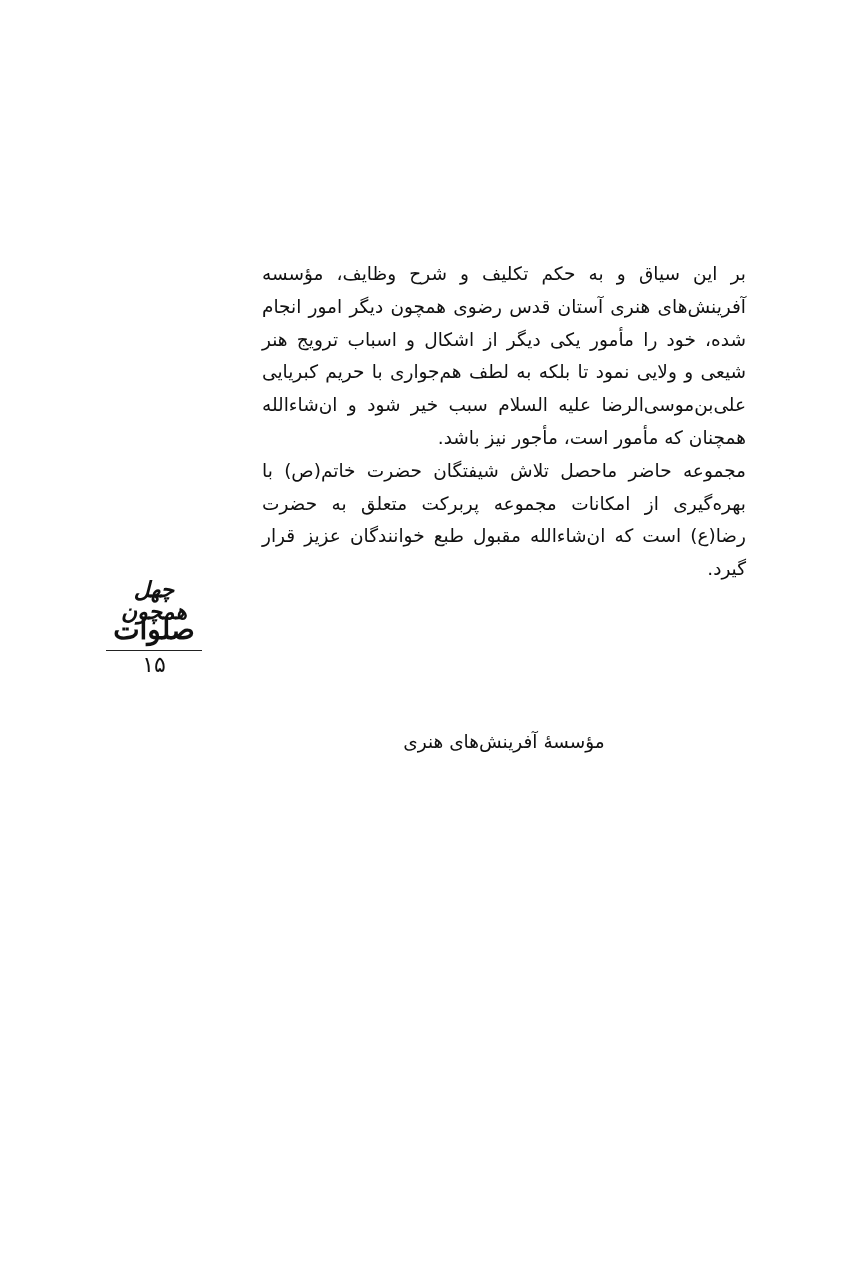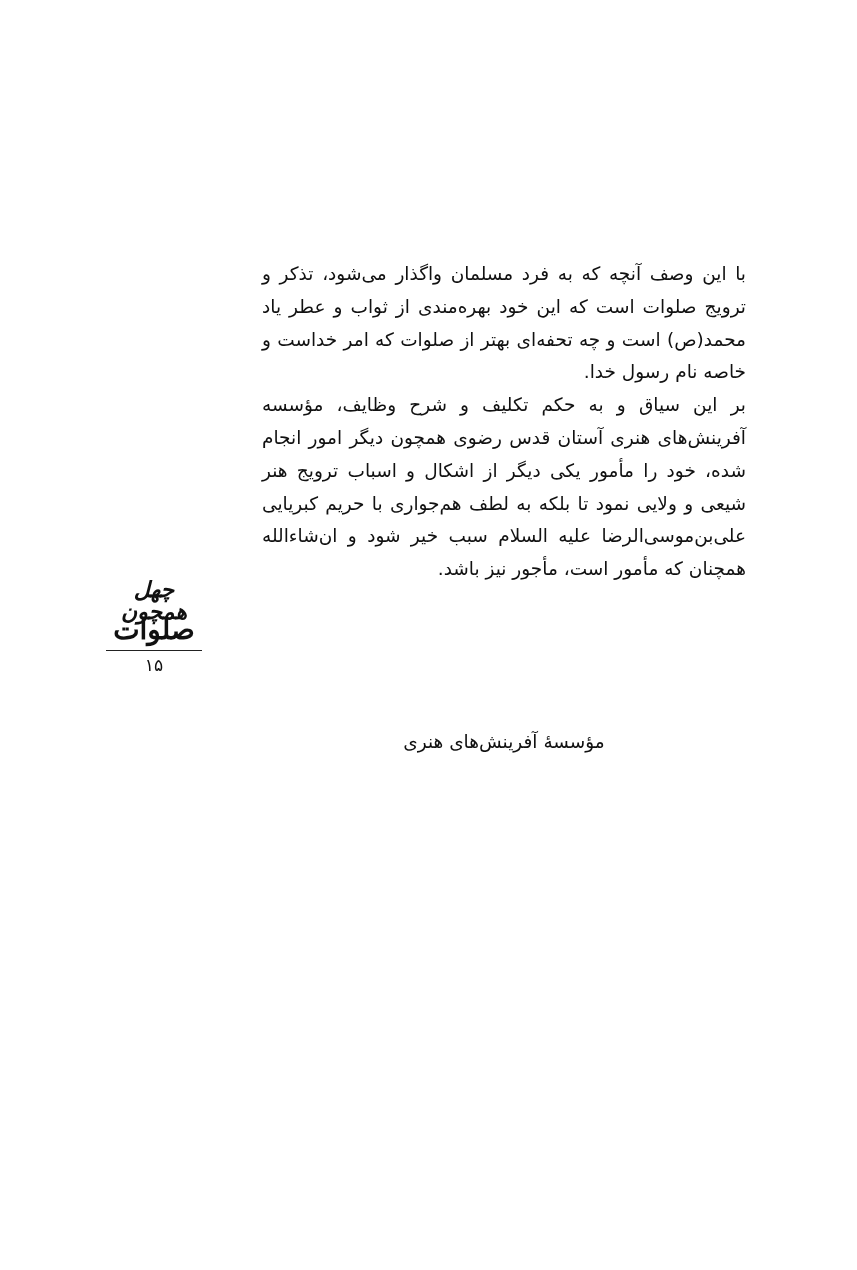--- a/index.html
+++ b/index.html
@@ -48,31 +48,31 @@
     color: #111;
   }
   .logo .l1 { display:block; font-size: 22px; font-style: italic; font-weight: bold; letter-spacing: -1px; }
   .logo .l2 { display:block; font-size: 28px; font-weight: bold; margin-top: -6px; letter-spacing: -2px; }
   .rule {
     height: 0;
     border-top: 1.5px solid #222;
     margin: 6px 0 4px 0;
   }
   .page-number {
-    font-size: 17px;
+    font-size: 22px;
     direction: rtl;
     line-height: 20px;
   }
 </style>
 </head>
 <body>
 
 <div class="text-block">
-  <p class="para">با این وصف آنچه که به فرد مسلمان واگذار می‌شود، تذکر و ترویج صلوات است که این خود بهره‌مندی از ثواب و عطر یاد محمد(ص) است و چه تحفه‌ای بهتر از صلوات که امر خداست و خاصه نام رسول خدا.</p>
   <p class="para">بر این سیاق و به حکم تکلیف و شرح وظایف، مؤسسه آفرینش‌های هنری آستان قدس رضوی همچون دیگر امور انجام شده، خود را مأمور یکی دیگر از اشکال و اسباب ترویج هنر شیعی و ولایی نمود تا بلکه به لطف هم‌جواری با حریم کبریایی علی‌بن‌موسی‌الرضا علیه السلام سبب خیر شود و ان‌شاءالله همچنان که مأمور است، مأجور نیز باشد.</p>
+  <p class="para">مجموعه حاضر ماحصل تلاش شیفتگان حضرت خاتم(ص) با بهره‌گیری از امکانات مجموعه پربرکت متعلق به حضرت رضا(ع) است که ان‌شاءالله مقبول طبع خوانندگان عزیز قرار گیرد.</p>
 </div>
 
 <div class="signature">
   <span>مؤسسهٔ آفرینش‌های هنری</span>
 </div>
 
 <div class="margin-mark">
   <div class="logo">
     <span class="l1">چهل همچون</span>
     <span class="l2">صلوات</span>

